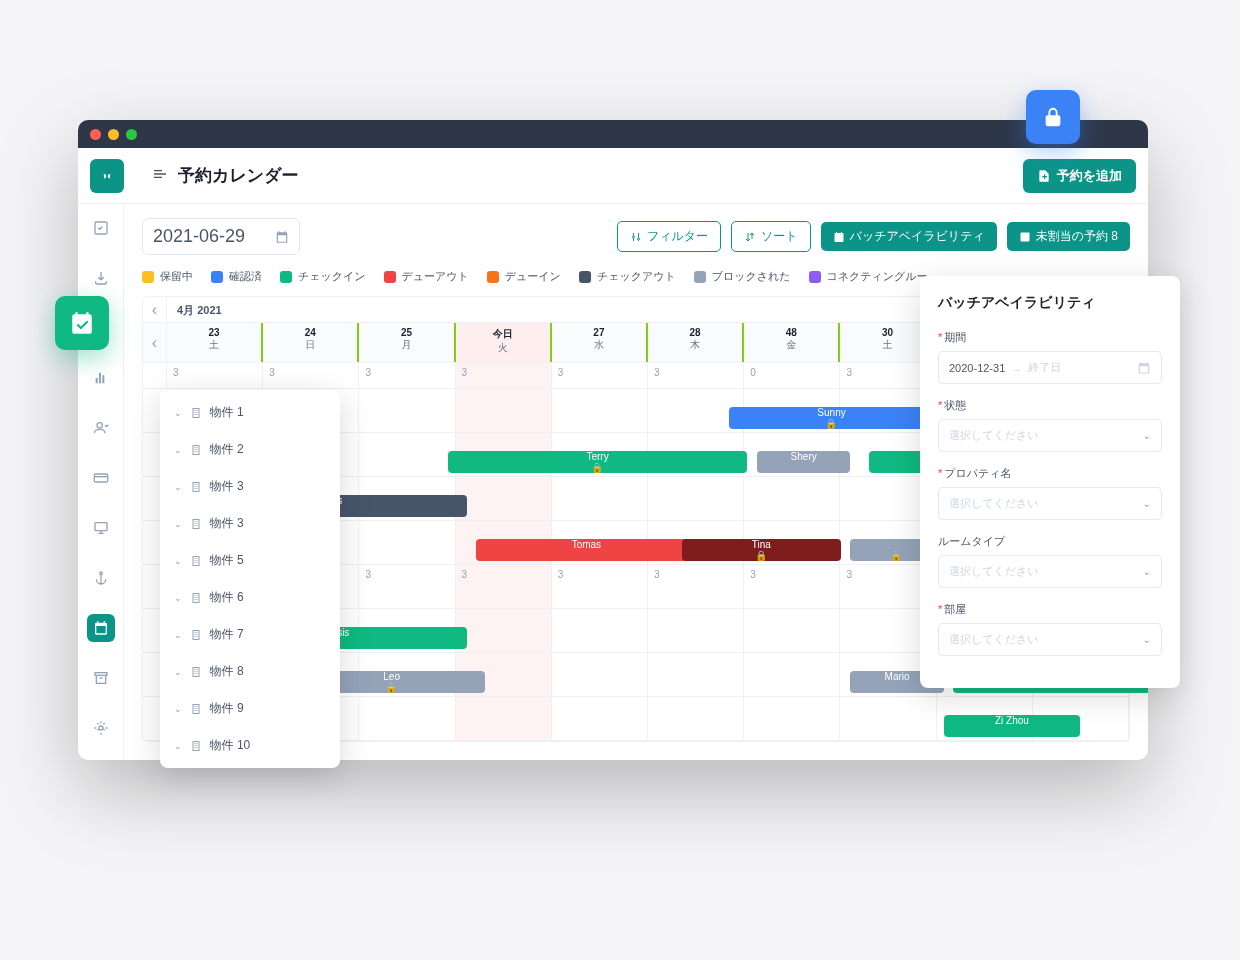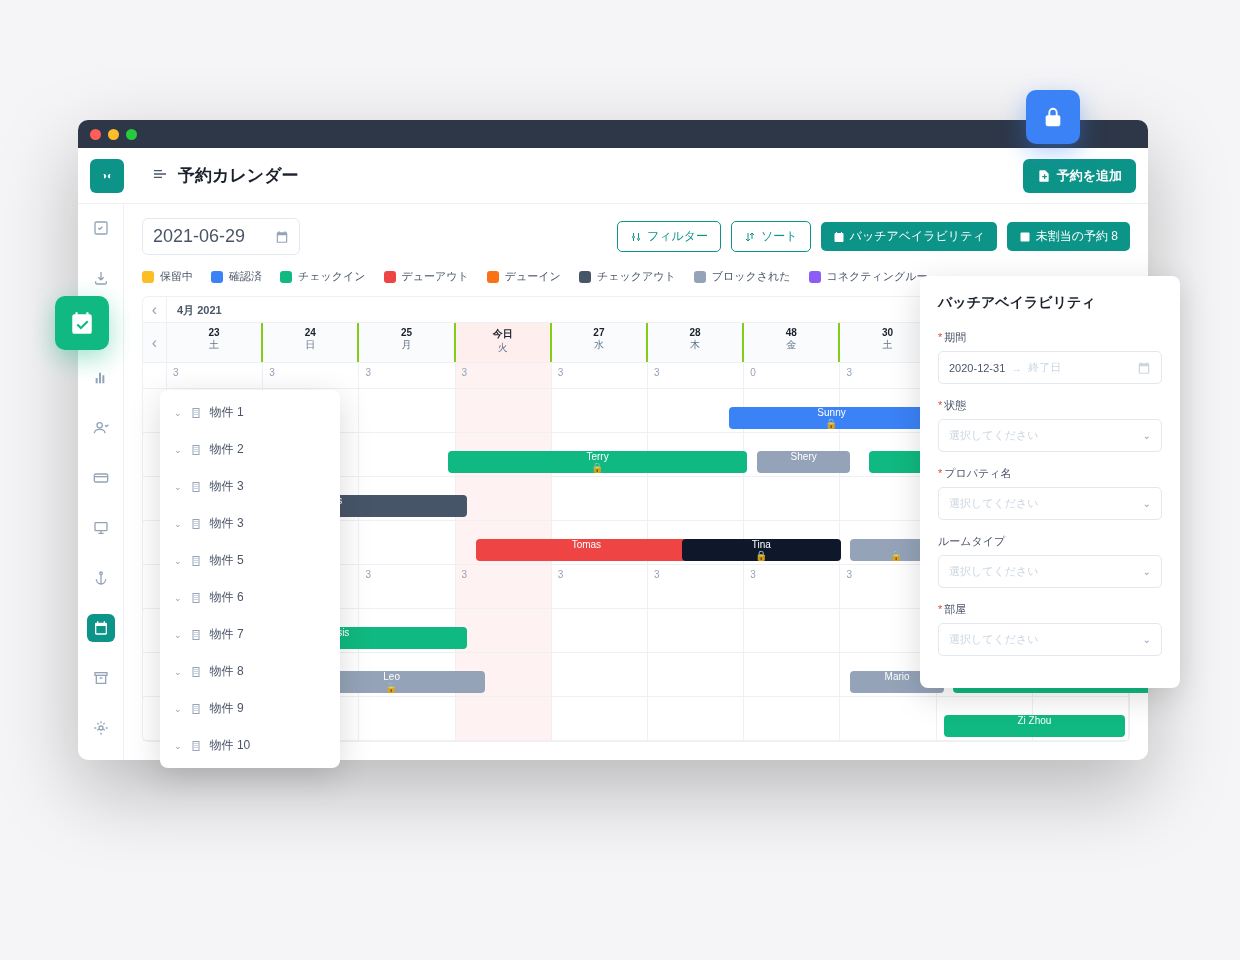--- a/index.html
+++ b/index.html
@@ -373,21 +373,21 @@
               <div class="cal-cell today-col"></div>
               <div class="cal-cell "></div>
               <div class="cal-cell "></div>
               <div class="cal-cell "></div>
               <div class="cal-cell "></div>
               <div class="cal-cell "></div>
               <div class="cal-cell "></div>
               <div class="booking" style="left: 332.88px; width: 221px; background: rgb(239, 68, 68);">
                 <span>Tomas</span>
               </div>
-              <div class="booking" style="left: 538.8px; width: 159.12px; background: #0f172a;">
+              <div class="booking" style="left: 538.8px; width: 159.12px; background: #7f1d1d;">
                 <span>Tina</span>
                 <span class="lock-ic">🔒</span>
               </div>
               <div class="booking" style="left: 707.28px; width: 93.6px; background: rgb(148, 163, 184);">
                 <span></span>
                 <span class="lock-ic">🔒</span>
               </div>
             </div>
             <div class="cal-row">
               <div style="width:24px;border-right:1px solid #eef0f3"></div>
@@ -447,21 +447,21 @@
               <div class="cal-cell "></div>
               <div class="cal-cell "></div>
               <div class="cal-cell "></div>
               <div class="cal-cell today-col"></div>
               <div class="cal-cell "></div>
               <div class="cal-cell "></div>
               <div class="cal-cell "></div>
               <div class="cal-cell "></div>
               <div class="cal-cell "></div>
               <div class="cal-cell "></div>
-              <div class="booking" style="left: 800.88px; width: 181px; background: rgb(16, 185, 129);">
+              <div class="booking" style="left: 800.88px; width: 136px; background: rgb(16, 185, 129);">
                 <span>Zi Zhou</span>
               </div>
             </div>
           </div>
       </div>
     </div>
   </div>
 </div>
 
 <div class="property-popup" id="prop-popup">

